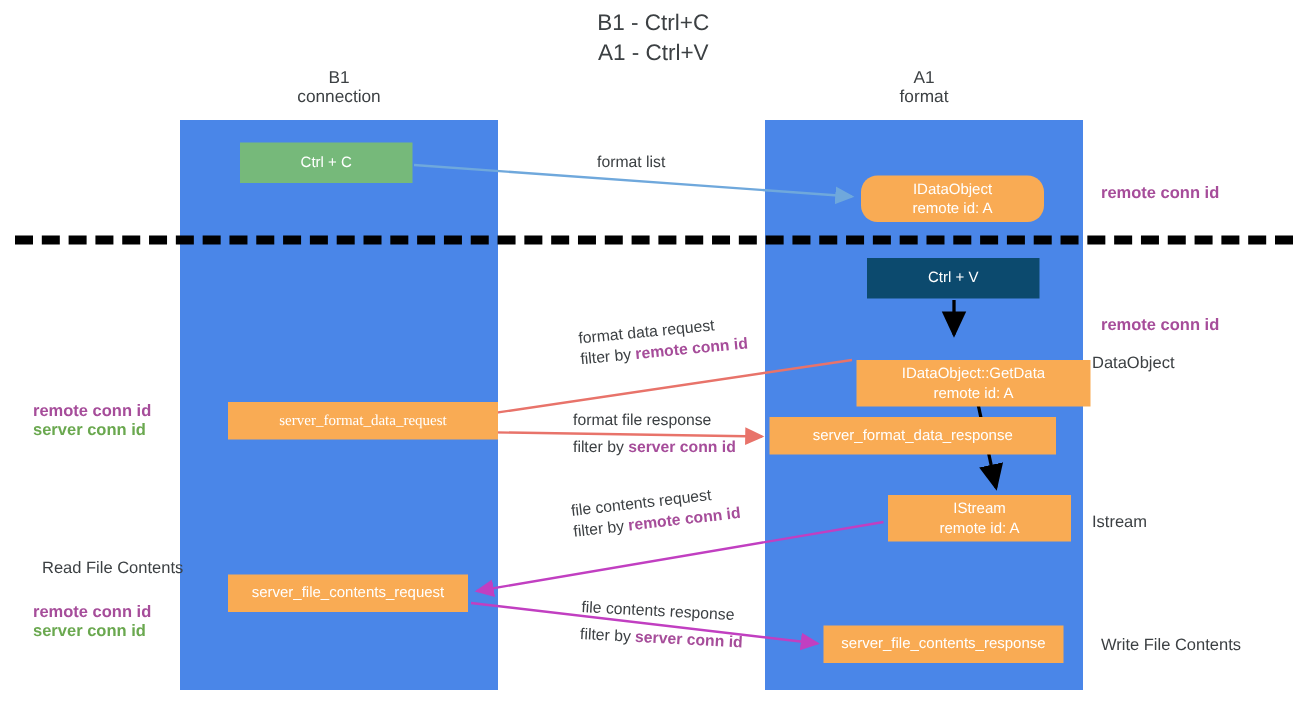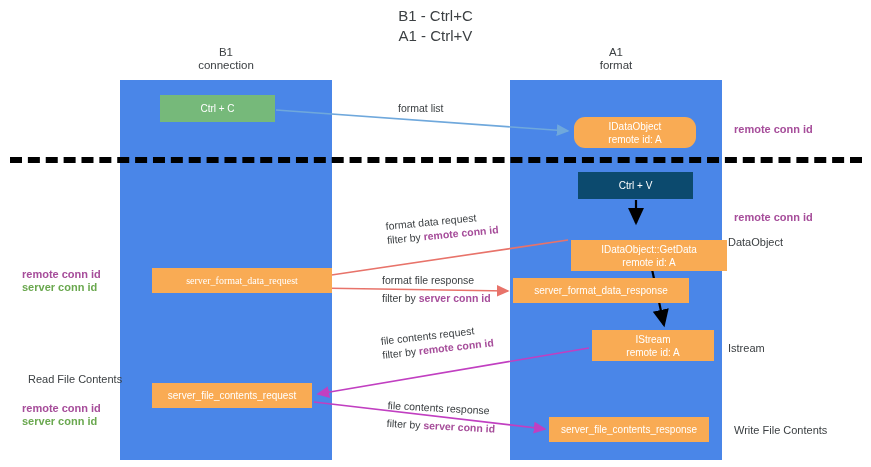--- a/index.html
+++ b/index.html
@@ -60,21 +60,21 @@
 
   
   #n-ctrlc{left:160px;top:95px;width:115px;height:27px;background:#76b97a;}
   #n-ctrlv{left:578px;top:172px;width:115px;height:27px;background:#0c4a6e;}
 
   
   #n-idataobject{left:574px;top:117px;width:122px;height:31px;border-radius:11px;}
   #n-getdata{left:571px;top:240px;width:156px;height:31px;}
   #n-istream{left:592px;top:330px;width:122px;height:31px;}
   #n-fmtreq{left:152px;top:268px;width:180px;height:25px;font-family:Liberation Serif, serif;}
-  #n-fmtresp{left:513px;top:278px;width:176px;height:25px;}
+  #n-fmtresp{left:513px;top:278px;width:191px;height:25px;}
   #n-filereq{left:152px;top:383px;width:160px;height:25px;}
   #n-fileresp{left:549px;top:417px;width:160px;height:25px;}
 
   
   .side{
     position:absolute;
     font-size:11px;
     line-height:13px;
   }
   .purple{color:#a64d9a;font-weight:bold;}

